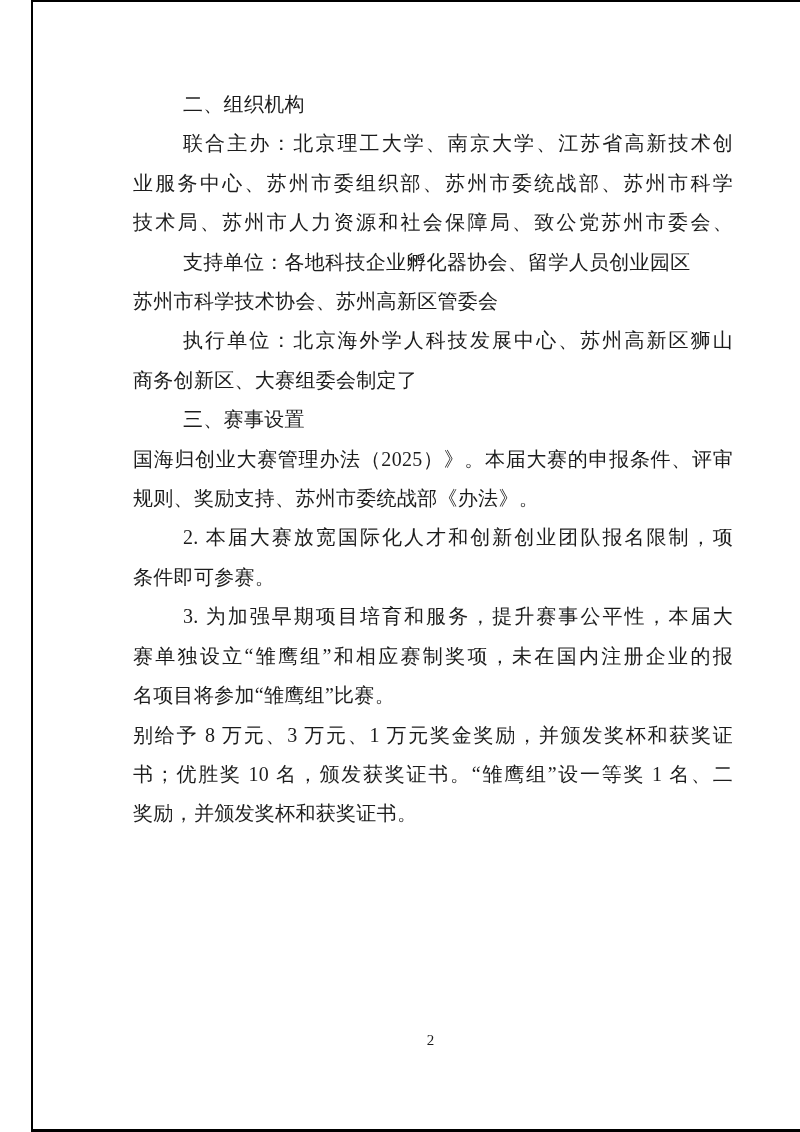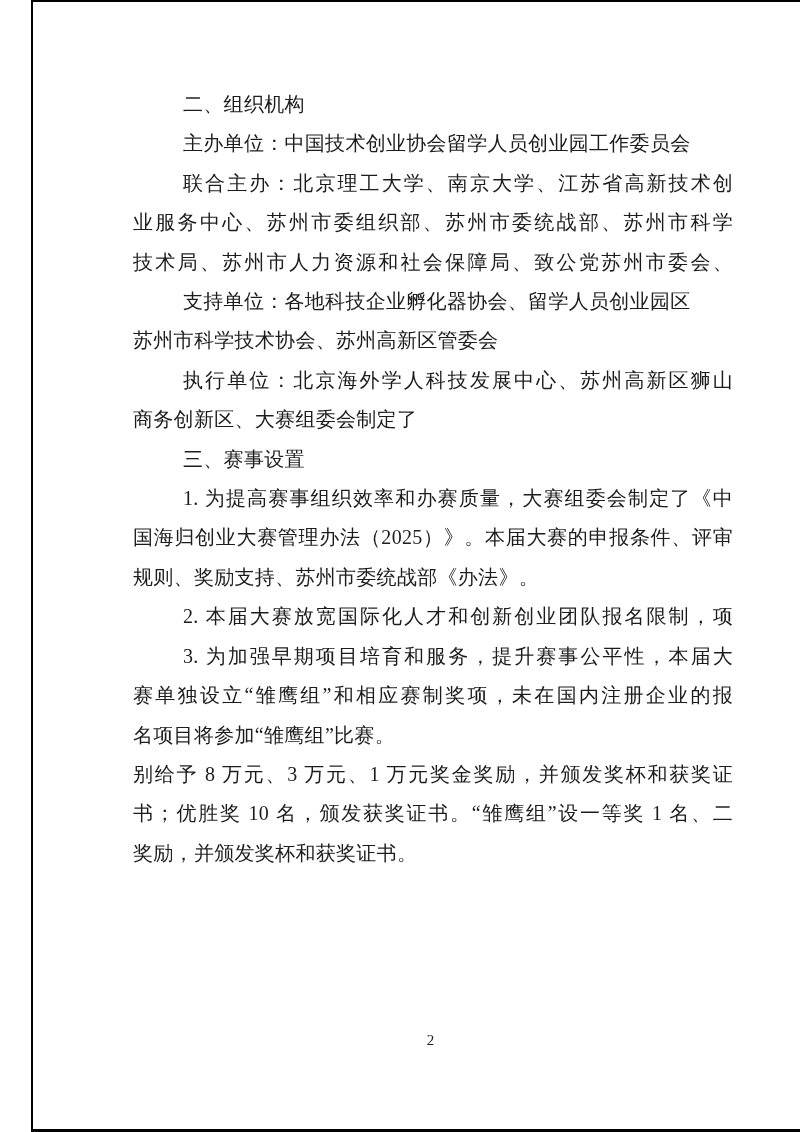--- a/index.html
+++ b/index.html
@@ -49,33 +49,32 @@
     font-size: 15px;
     color: #1c1c1c;
   }
 </style>
 </head>
 <body>
 
 <div class="page">
   <div class="content">
       <div class="line indent">二、组织机构</div>
-      <div class="line indent">主办单位：中国技术创业协会留学人员创业园工作委员会</div>
       <div class="line indent fill">联合主办：北京理工大学、南京大学、江苏省高新技术创</div>
       <div class="line fill">业服务中心、苏州市委组织部、苏州市委统战部、苏州市科学</div>
       <div class="line fill">技术局、苏州市人力资源和社会保障局、致公党苏州市委会、</div>
       <div class="line indent">支持单位：各地科技企业孵化器协会、留学人员创业园区</div>
       <div class="line">苏州市科学技术协会、苏州高新区管委会</div>
       <div class="line indent fill">执行单位：北京海外学人科技发展中心、苏州高新区狮山</div>
       <div class="line">商务创新区、大赛组委会制定了</div>
       <div class="line indent">三、赛事设置</div>
-      <div class="line indent fill">1. 为提高赛事组织效率和办赛质量，大赛组委会制定了《中</div>
       <div class="line fill">国海归创业大赛管理办法（2025）》。本届大赛的申报条件、评审</div>
       <div class="line">规则、奖励支持、苏州市委统战部《办法》。</div>
       <div class="line indent fill">2. 本届大赛放宽国际化人才和创新创业团队报名限制，项</div>
+      <div class="line">条件即可参赛。</div>
       <div class="line indent fill">3. 为加强早期项目培育和服务，提升赛事公平性，本届大</div>
       <div class="line fill">赛单独设立“雏鹰组”和相应赛制奖项，未在国内注册企业的报</div>
       <div class="line">名项目将参加“雏鹰组”比赛。</div>
       <div class="line fill">别给予 8 万元、3 万元、1 万元奖金奖励，并颁发奖杯和获奖证</div>
       <div class="line fill">书；优胜奖 10 名，颁发获奖证书。“雏鹰组”设一等奖 1 名、二</div>
       <div class="line">奖励，并颁发奖杯和获奖证书。</div>
     </div>
   <div class="page-footer">2</div>
 </div>
 

